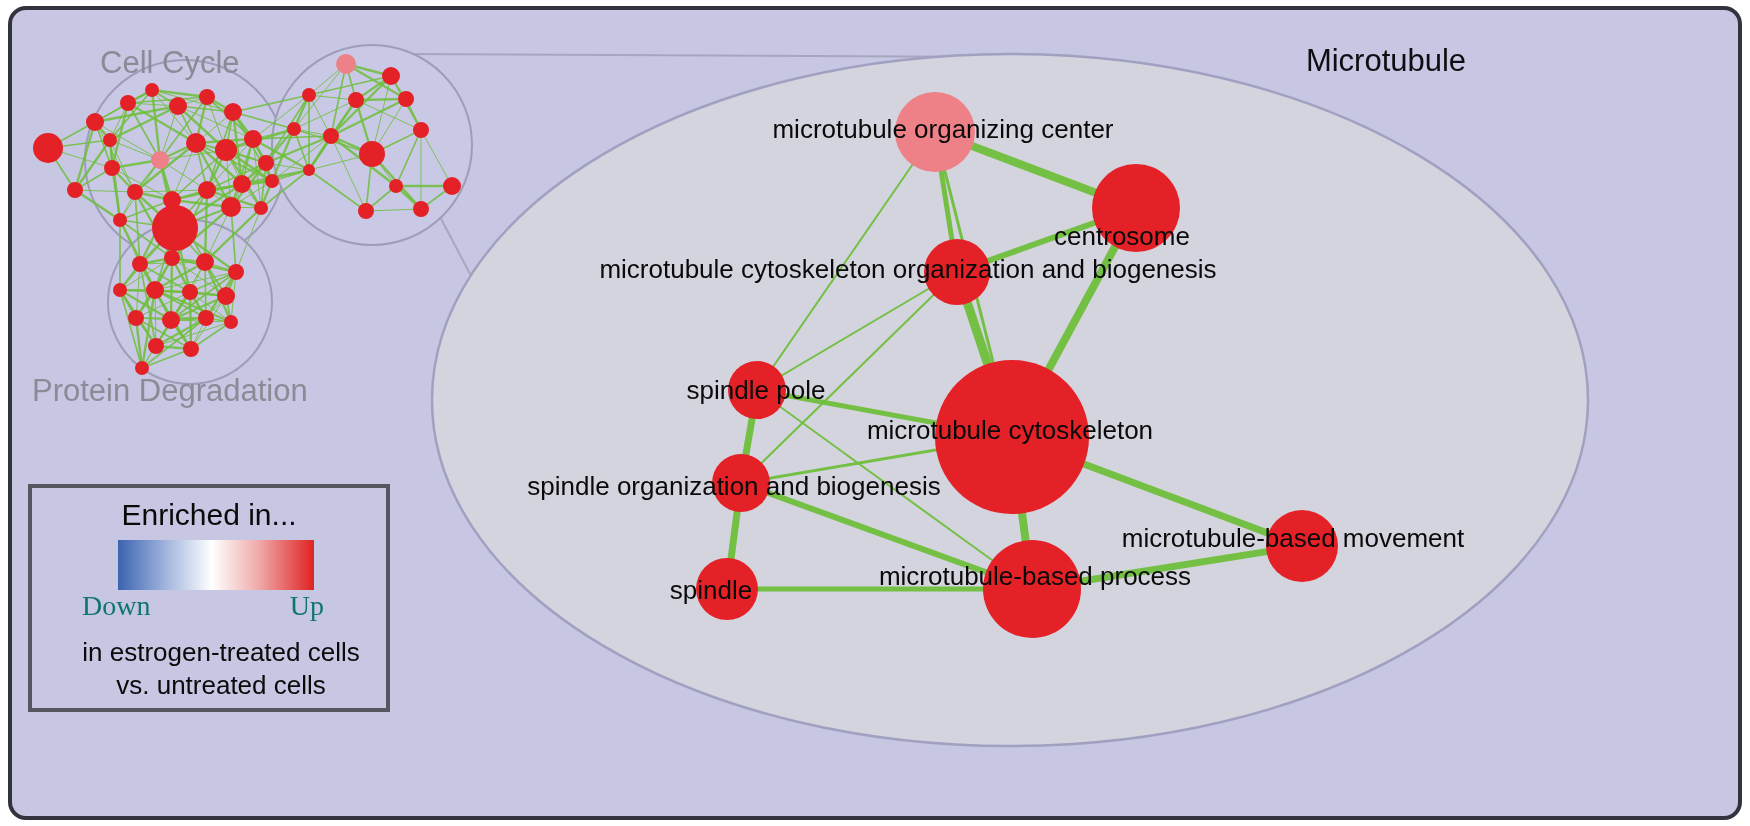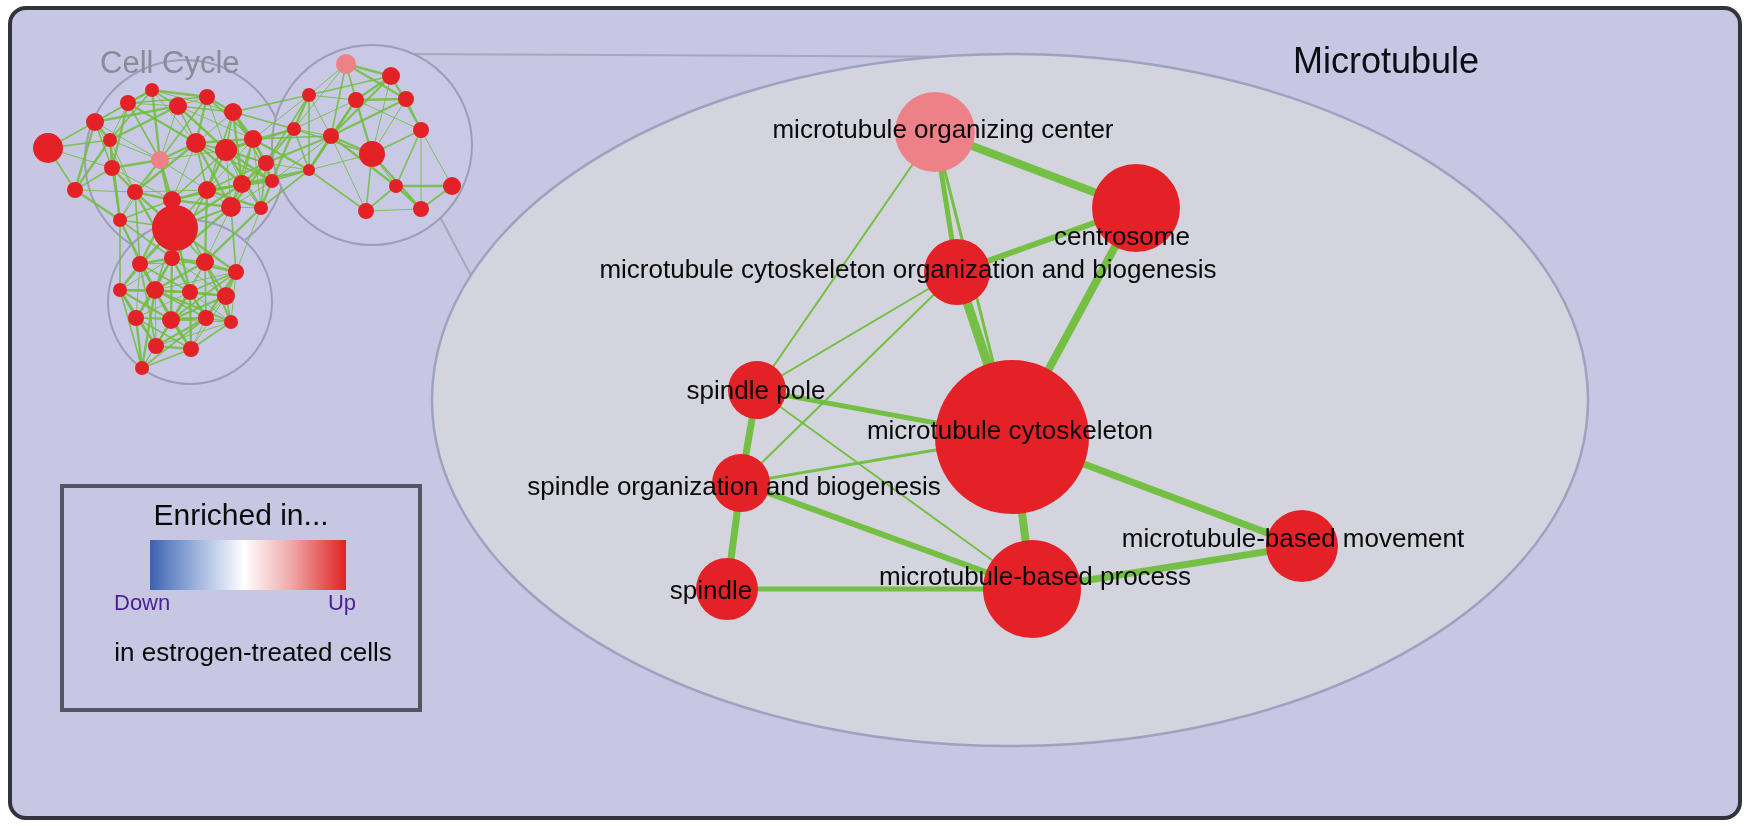--- a/index.html
+++ b/index.html
@@ -3,26 +3,26 @@
 <meta charset="utf-8">
 <style>
   html,body{margin:0;padding:0;background:#ffffff;}
   .figure{position:relative;width:1750px;height:826px;overflow:hidden;font-family:"Liberation Sans",sans-serif;}
   .frame{position:absolute;left:8px;top:6px;width:1734px;height:814px;background:#c7c7e3;border:4px solid #33333d;border-radius:18px;box-sizing:border-box;}
   svg.net{position:absolute;left:0;top:0;width:1750px;height:826px;}
   .lbl{position:absolute;white-space:nowrap;}
   .cluster-label{color:#8b8b97;font-size:31px;line-height:37px;}
   #lbl-cc{left:100px;top:44px;}
   #lbl-ub{left:32px;top:372px;}
-  .zoom-title{left:1252px;top:40px;width:268px;text-align:center;color:#0d0d12;font-size:36px;line-height:41px;}
+  .zoom-title{left:1252px;top:40px;width:268px;text-align:center;color:#0d0d12;font-size:31px;line-height:41px;}
   .node-label{font-family:"Liberation Sans",sans-serif;font-size:26px;fill:#0a0a0a;}
-  .legend{position:absolute;left:28px;top:484px;width:362px;height:228px;border:4px solid #565660;box-sizing:border-box;margin-left:32px;}
+  .legend{position:absolute;left:28px;top:484px;width:362px;height:228px;border:4px solid #565660;box-sizing:border-box;}
   .legend-title{position:absolute;top:10px;left:0;width:100%;text-align:center;font-size:30px;color:#0a0a0a;}
   .legend-bar{position:absolute;left:86px;top:52px;width:196px;height:50px;}
-  .legend-ends{position:absolute;top:102px;left:50px;right:62px;display:flex;justify-content:space-between;font-size:22px;color:#4c1d95;}
+  .legend-ends{position:absolute;top:102px;left:50px;right:62px;display:flex;justify-content:space-between;font-size:28px;color:#0f766e;font-family:Liberation Serif, serif;}
   .legend-caption{position:absolute;top:148px;left:0;width:100%;text-align:center;font-size:26px;line-height:33px;color:#0a0a0a;padding-left:12px;}
 </style>
 </head>
 <body>
 
 <div class="figure">
   <div class="frame"></div>
 
   <svg class="net" id="net" viewBox="0 0 1750 826">
       <line x1="402" y1="54" x2="1002" y2="57" stroke="#a6a6be" stroke-width="2"></line>
@@ -394,30 +394,32 @@
       <text x="1010" y="432" text-anchor="middle" dominant-baseline="middle" class="node-label">microtubule cytoskeleton</text>
       <text x="734" y="488" text-anchor="middle" dominant-baseline="middle" class="node-label">spindle organization and biogenesis</text>
       <text x="1293" y="540" text-anchor="middle" dominant-baseline="middle" class="node-label">microtubule-based movement</text>
       <text x="1035" y="578" text-anchor="middle" dominant-baseline="middle" class="node-label">microtubule-based process</text>
       <text x="711" y="592" text-anchor="middle" dominant-baseline="middle" class="node-label">spindle</text>
     </svg>
 
   <div class="lbl cluster-label" id="lbl-cc">Cell Cycle</div>
 
   <div class="lbl cluster-label" id="lbl-ub">
+    <div>Protein Degradation</div>
   </div>
 
   <div class="lbl zoom-title">
     <div>Microtubule</div>
   </div>
 
   <div class="legend">
     <div class="legend-title">Enriched in...</div>
     <div class="legend-bar" id="legend-bar" style="background: linear-gradient(to right, rgb(60, 99, 176) 0%, rgb(159, 180, 221) 24%, rgb(255, 255, 255) 48%, rgb(239, 169, 169) 72%, rgb(224, 34, 34) 100%);"></div>
     <div class="legend-ends">
       <span>Down</span>
       <span>Up</span>
     </div>
     <div class="legend-caption">
       <div>in estrogen-treated cells</div>
+      <div>vs. untreated cells</div>
     </div>
   </div>
 </div>
 
 </body></html>

